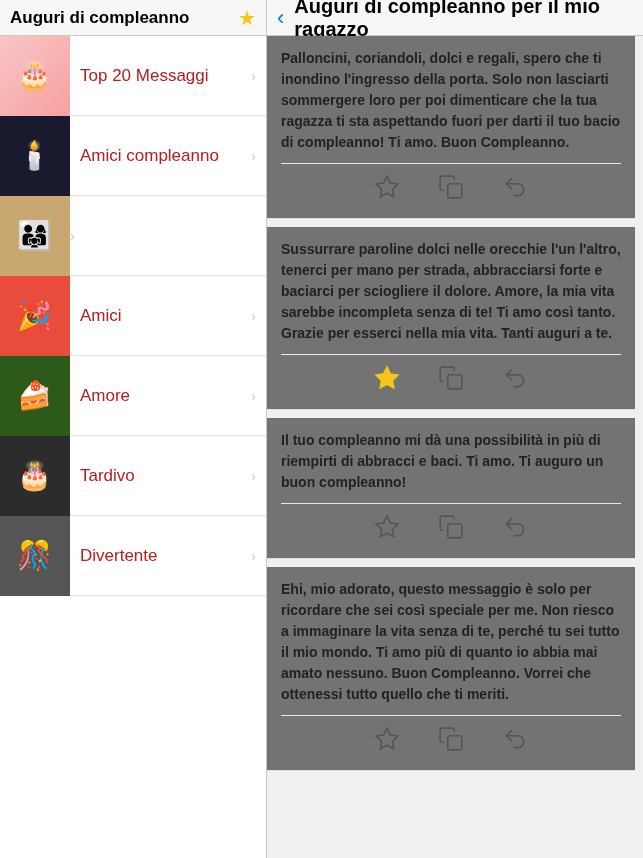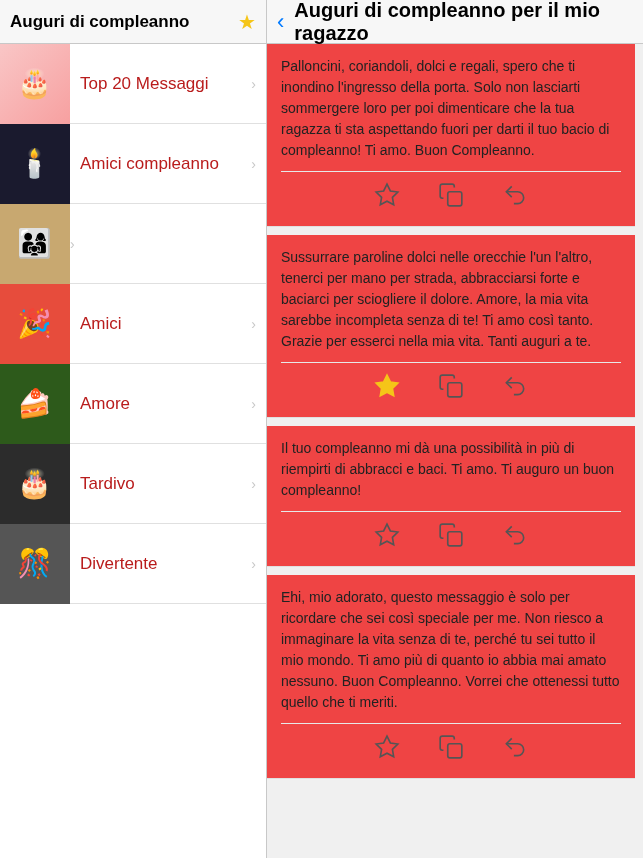--- a/index.html
+++ b/index.html
@@ -9,21 +9,21 @@
       height: 858px;
       overflow: hidden;
       display: flex;
       flex-direction: column;
       background: #f0f0f0;
     }
 
     
     .header {
       display: flex;
-      height: 44px;
+      height: 36px;
       background: #f7f7f7;
       border-bottom: 1px solid #c8c8c8;
       flex-shrink: 0;
     }
     .header-left {
       width: 267px;
       display: flex;
       align-items: center;
       padding: 0 10px;
       border-right: 1px solid #c8c8c8;
@@ -111,24 +111,25 @@
 
     
     .content {
       flex: 1;
       overflow-y: auto;
       background: #f0f0f0;
       padding: 0;
     }
 
     .message-card {
-      background: #ef4444;
+      background: #737373;
       margin: 0 8px 8px 0;
       padding: 12px 14px 8px 14px;
       border-bottom: 1px solid #e0e0e0;
+      font-weight: bold;
     }
     .message-card:first-child {
       margin-top: 0;
     }
     .message-text {
       font-size: 14px;
       color: #222;
       line-height: 1.5;
       margin-bottom: 10px;
     }

